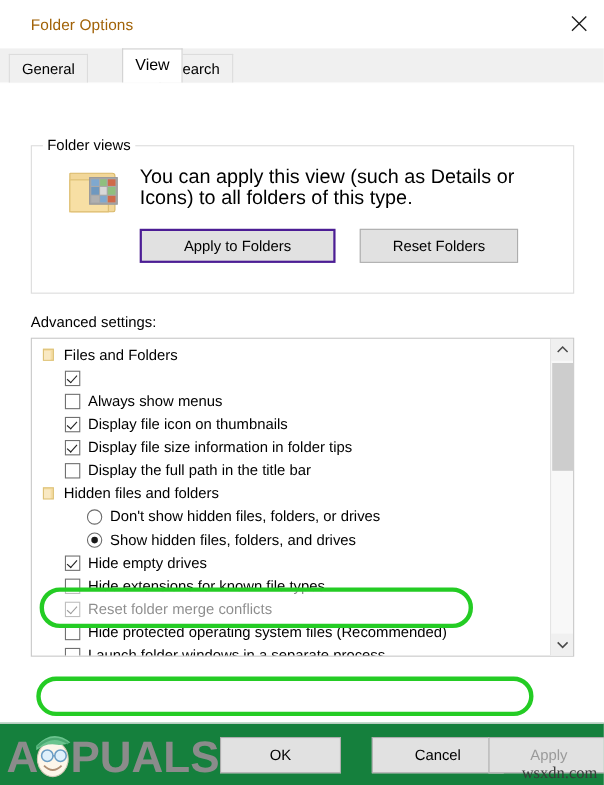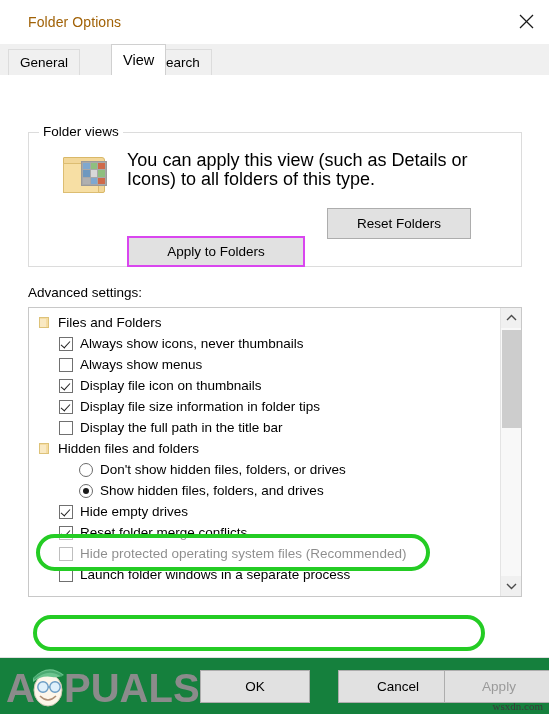--- a/index.html
+++ b/index.html
@@ -161,22 +161,21 @@
     color: #000;
     text-align: center;
     box-sizing: border-box;
     cursor: default;
     display: flex;
     align-items: center;
     justify-content: center;
     user-select: none;
   }
   .btn.focused {
-    border: 2px solid #d946ef;
-    margin-top: 28px;
+    border: 2px solid #4c1d95;
   }
   .btn.disabled { color: #9a9a9a; }
 
   #apply-to-folders-button {
     position: absolute;
     left: 98px;
     top: 75px;
     width: 178px;
     height: 31px;
   }
@@ -387,21 +386,21 @@
     bottom: 4px;
     height: 52px;
     width: 200px;
     z-index: 9;
     pointer-events: none;
   }
   #wsxdn-watermark {
     position: absolute;
     right: 6px;
     bottom: 2px;
-    font-size: 11px;
+    font-size: 15px;
     color: #3a3a3a;
     z-index: 10;
     pointer-events: none;
     font-family: "Liberation Serif", serif;
   }
 </style>
 </head>
 <body>
 
 <div id="titlebar">
@@ -450,21 +449,20 @@
   <div id="advanced-settings-label">Advanced settings:</div>
 
   <div id="advanced-settings-list">
     <div id="list-inner">
         <div class="list-row row-group">
           <span class="grp-folder-icon"></span>
           <span>Files and Folders</span>
         </div>
         <div class="list-row row-item">
           <span class="cb checked"></span>
-          <span>Always show icons, never thumbnails</span>
         </div>
         <div class="list-row row-item">
           <span class="cb"></span>
           <span>Always show menus</span>
         </div>
         <div class="list-row row-item">
           <span class="cb checked"></span>
           <span>Display file icon on thumbnails</span>
         </div>
         <div class="list-row row-item">
@@ -483,20 +481,24 @@
           <span class="rb"></span>
           <span>Don't show hidden files, folders, or drives</span>
         </div>
         <div class="list-row row-sub">
           <span class="rb checked"></span>
           <span>Show hidden files, folders, and drives</span>
         </div>
         <div class="list-row row-item">
           <span class="cb checked"></span>
           <span>Hide empty drives</span>
+        </div>
+        <div class="list-row row-item">
+          <span class="cb"></span>
+          <span>Hide extensions for known file types</span>
         </div>
         <div class="list-row row-item">
           <span class="cb checked"></span>
           <span>Reset folder merge conflicts</span>
         </div>
         <div class="list-row row-item">
           <span class="cb"></span>
           <span>Hide protected operating system files (Recommended)</span>
         </div>
         <div class="list-row row-item">

